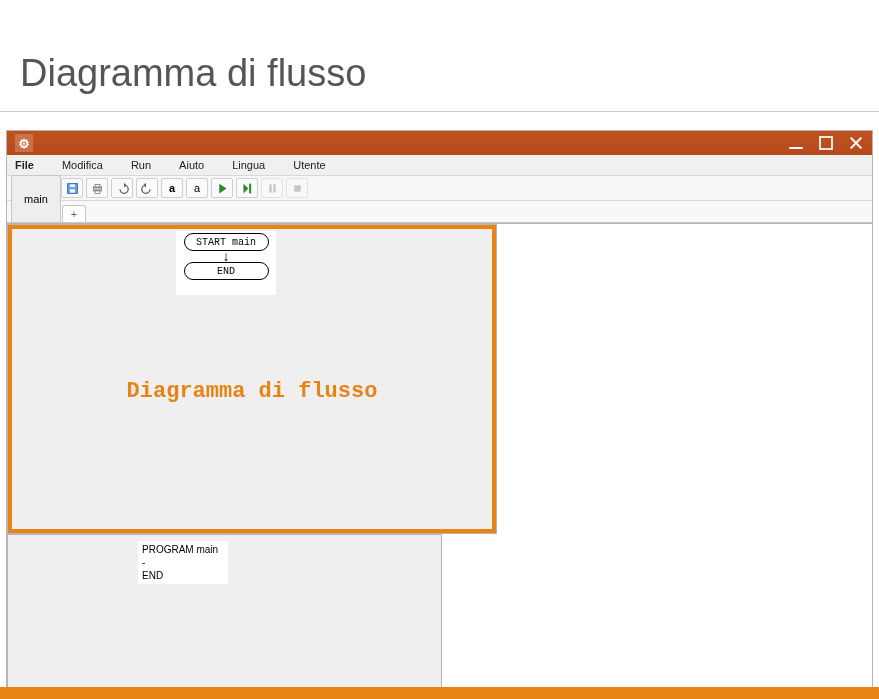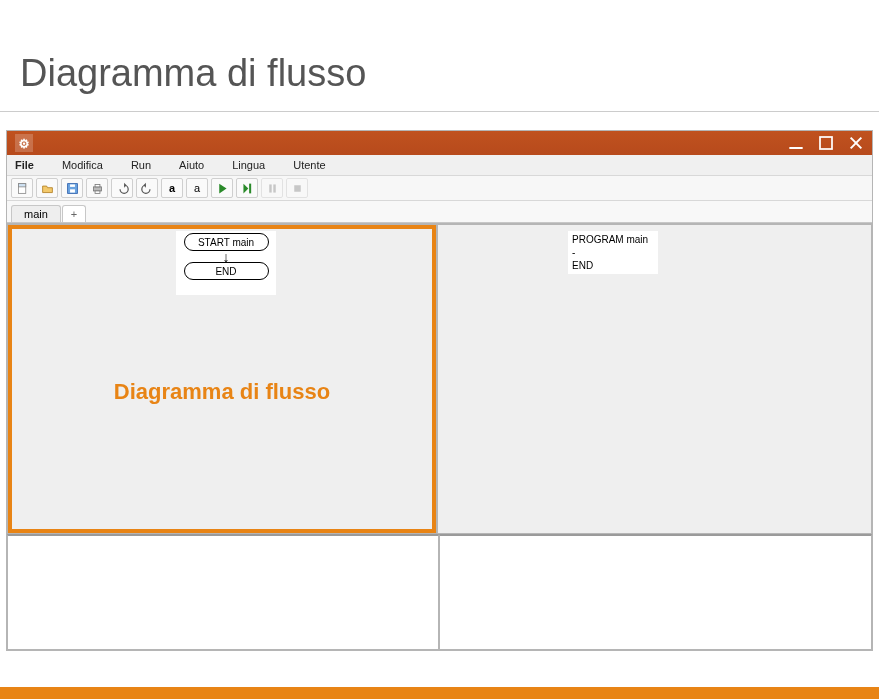--- a/index.html
+++ b/index.html
@@ -93,39 +93,39 @@
       background: #f8f8f8;
       border-bottom: 1px solid #c7c7c7;
       display: flex;
       align-items: flex-end;
       padding-left: 4px;
     }
     .tab, .tab-plus {
       border: 1px solid #c7c7c7;
       border-bottom: none;
       background: #fff;
-      padding: 2px 12px;
+      padding: 17px 12px;
       font-size: 11px;
       border-radius: 3px 3px 0 0;
       margin-right: 1px;
       cursor:pointer;
     }
     .tab { background: #eee; }
     .tab-plus { padding:2px 8px; color:#666; }
 
     .workarea {
       display:flex; flex-wrap:wrap;
       border-top:1px solid #b5b5b5;
     }
     .pane {
       border: 1px solid #b5b5b5;
       background: #efefef;
       position: relative;
     }
-    .pane-flow { width: 430px; height: 310px; }
+    .pane-flow { width: 490px; height: 310px; font-family: Liberation Mono, monospace; }
     .pane-code { width: calc(100% - 430px); height: 310px; background:#efefef; }
     .pane-bottom-left { width: 432px; height: 116px; background:#fff; border-top:2px solid #9a9a9a;}
     .pane-bottom-right { width: calc(100% - 432px); height: 116px; background:#fff; border-top:2px solid #9a9a9a;}
 
     .highlight-frame {
       position:absolute; inset:0;
       border: 4px solid #e88415;
       pointer-events:none;
     }
 

